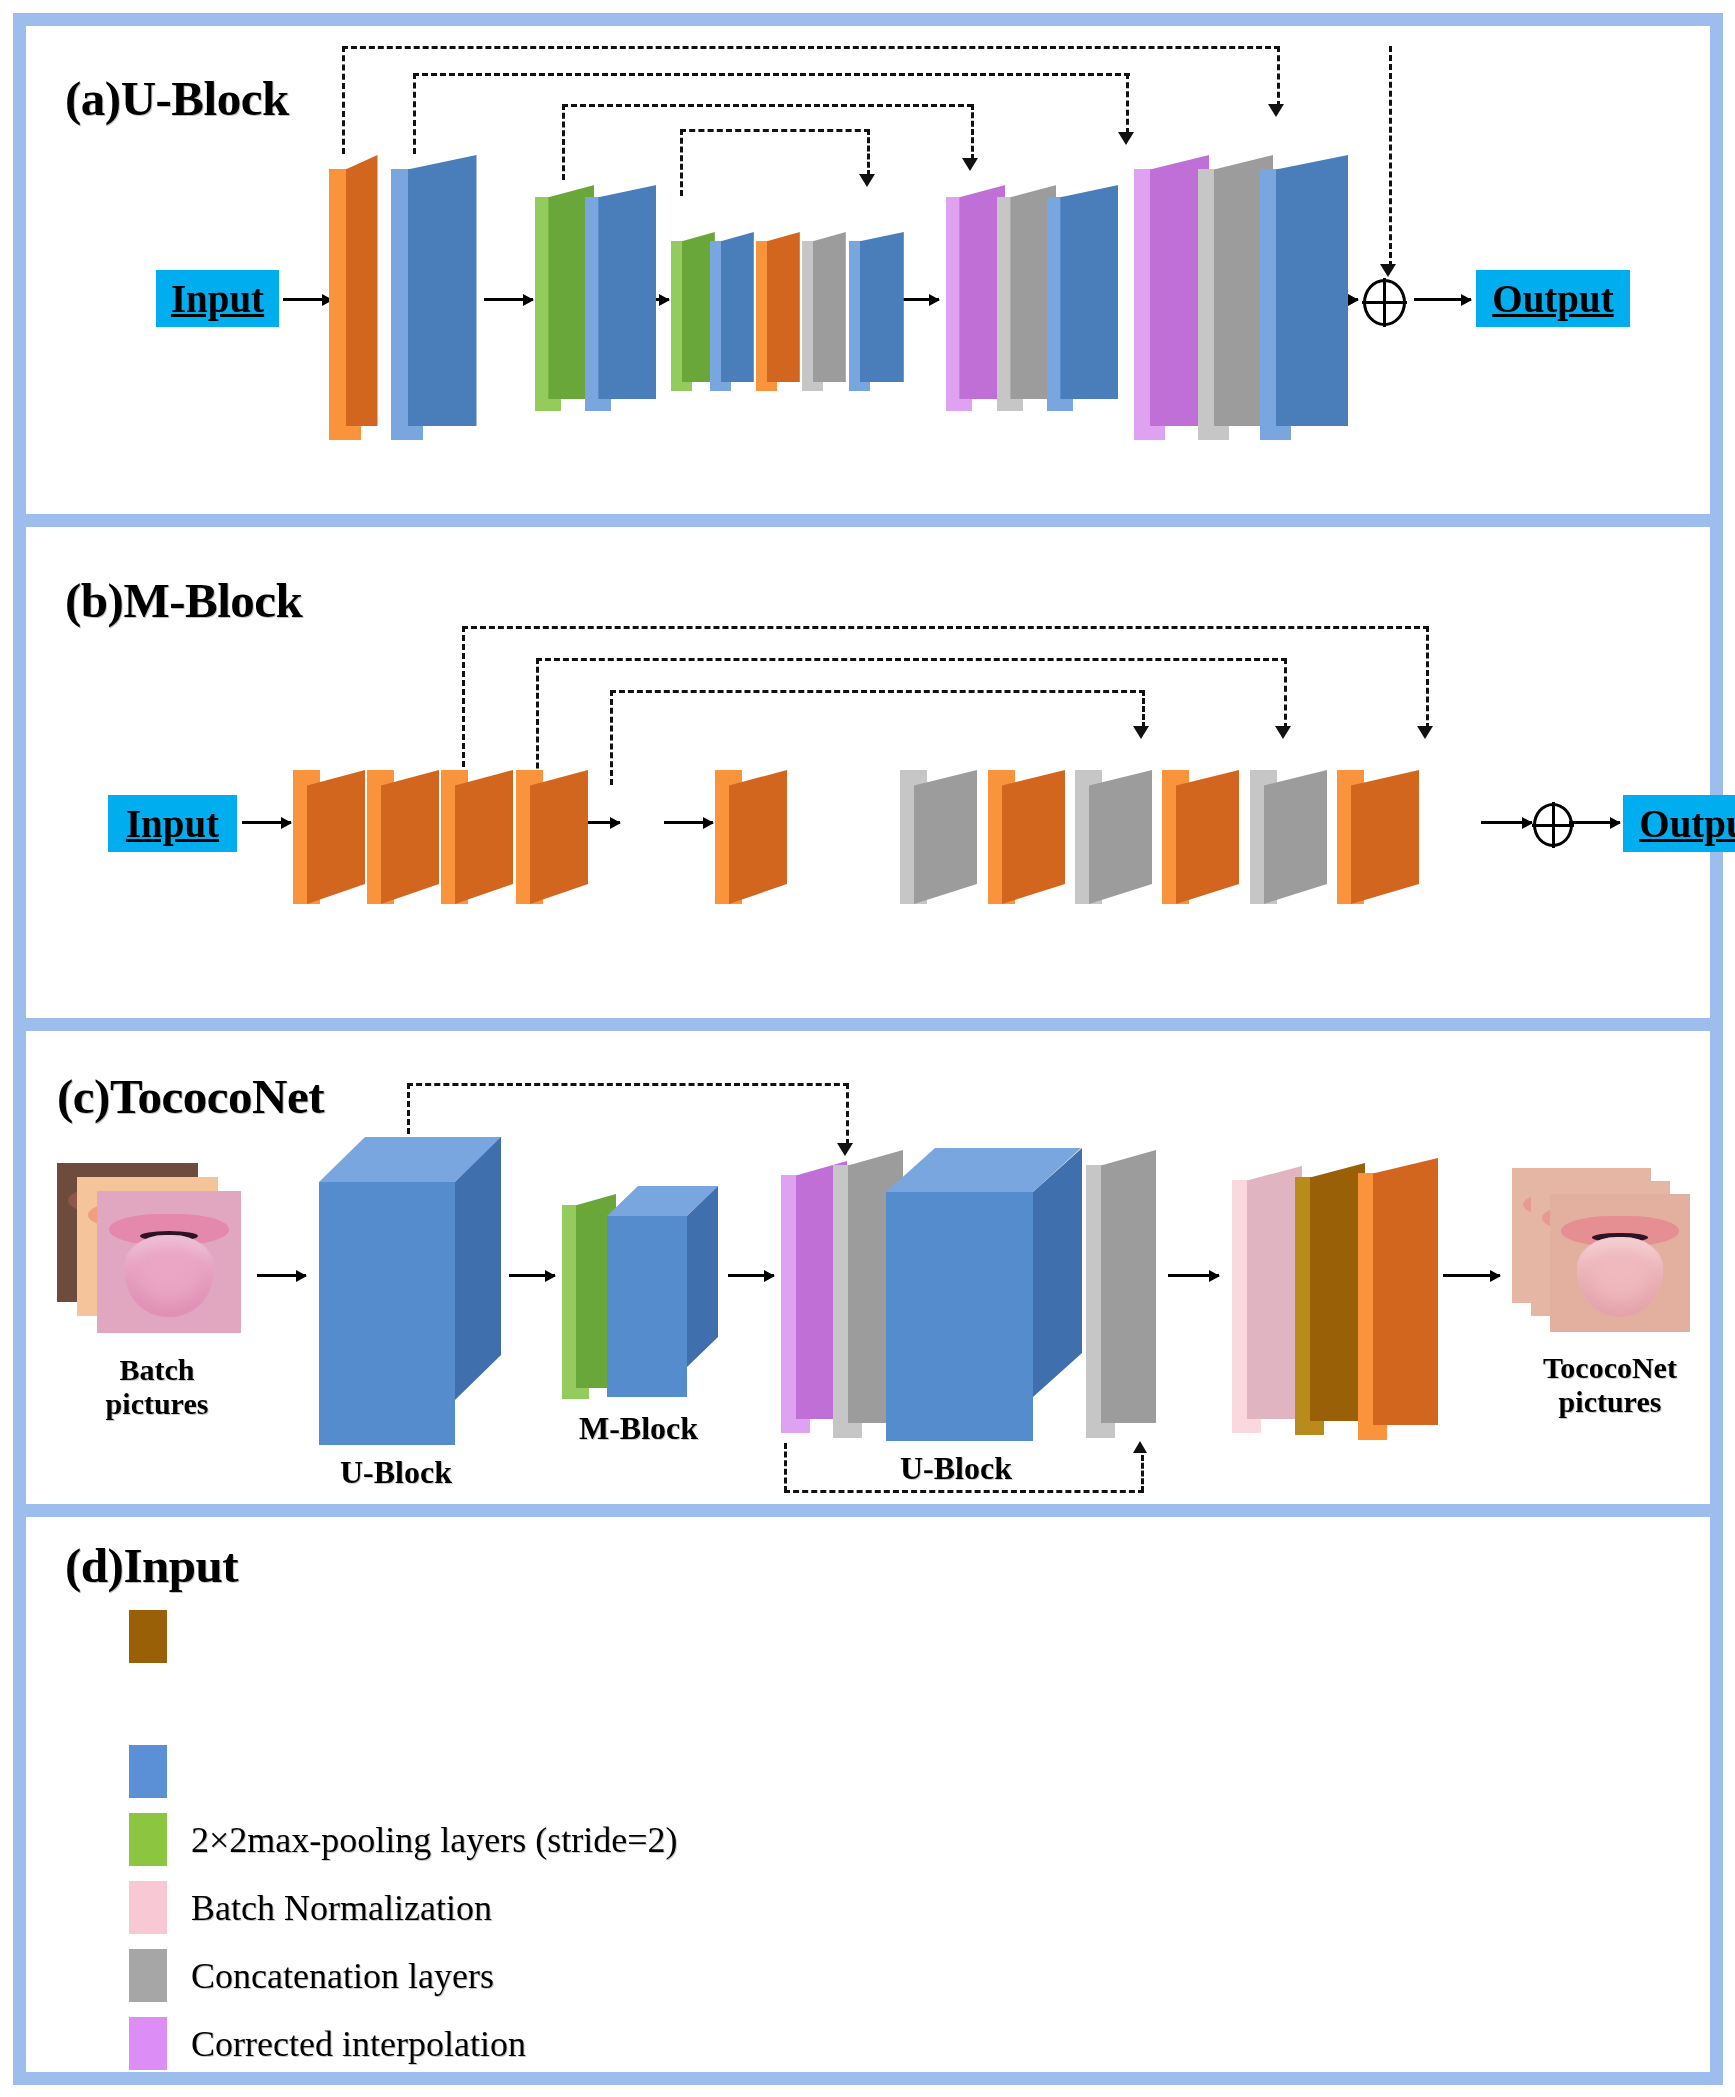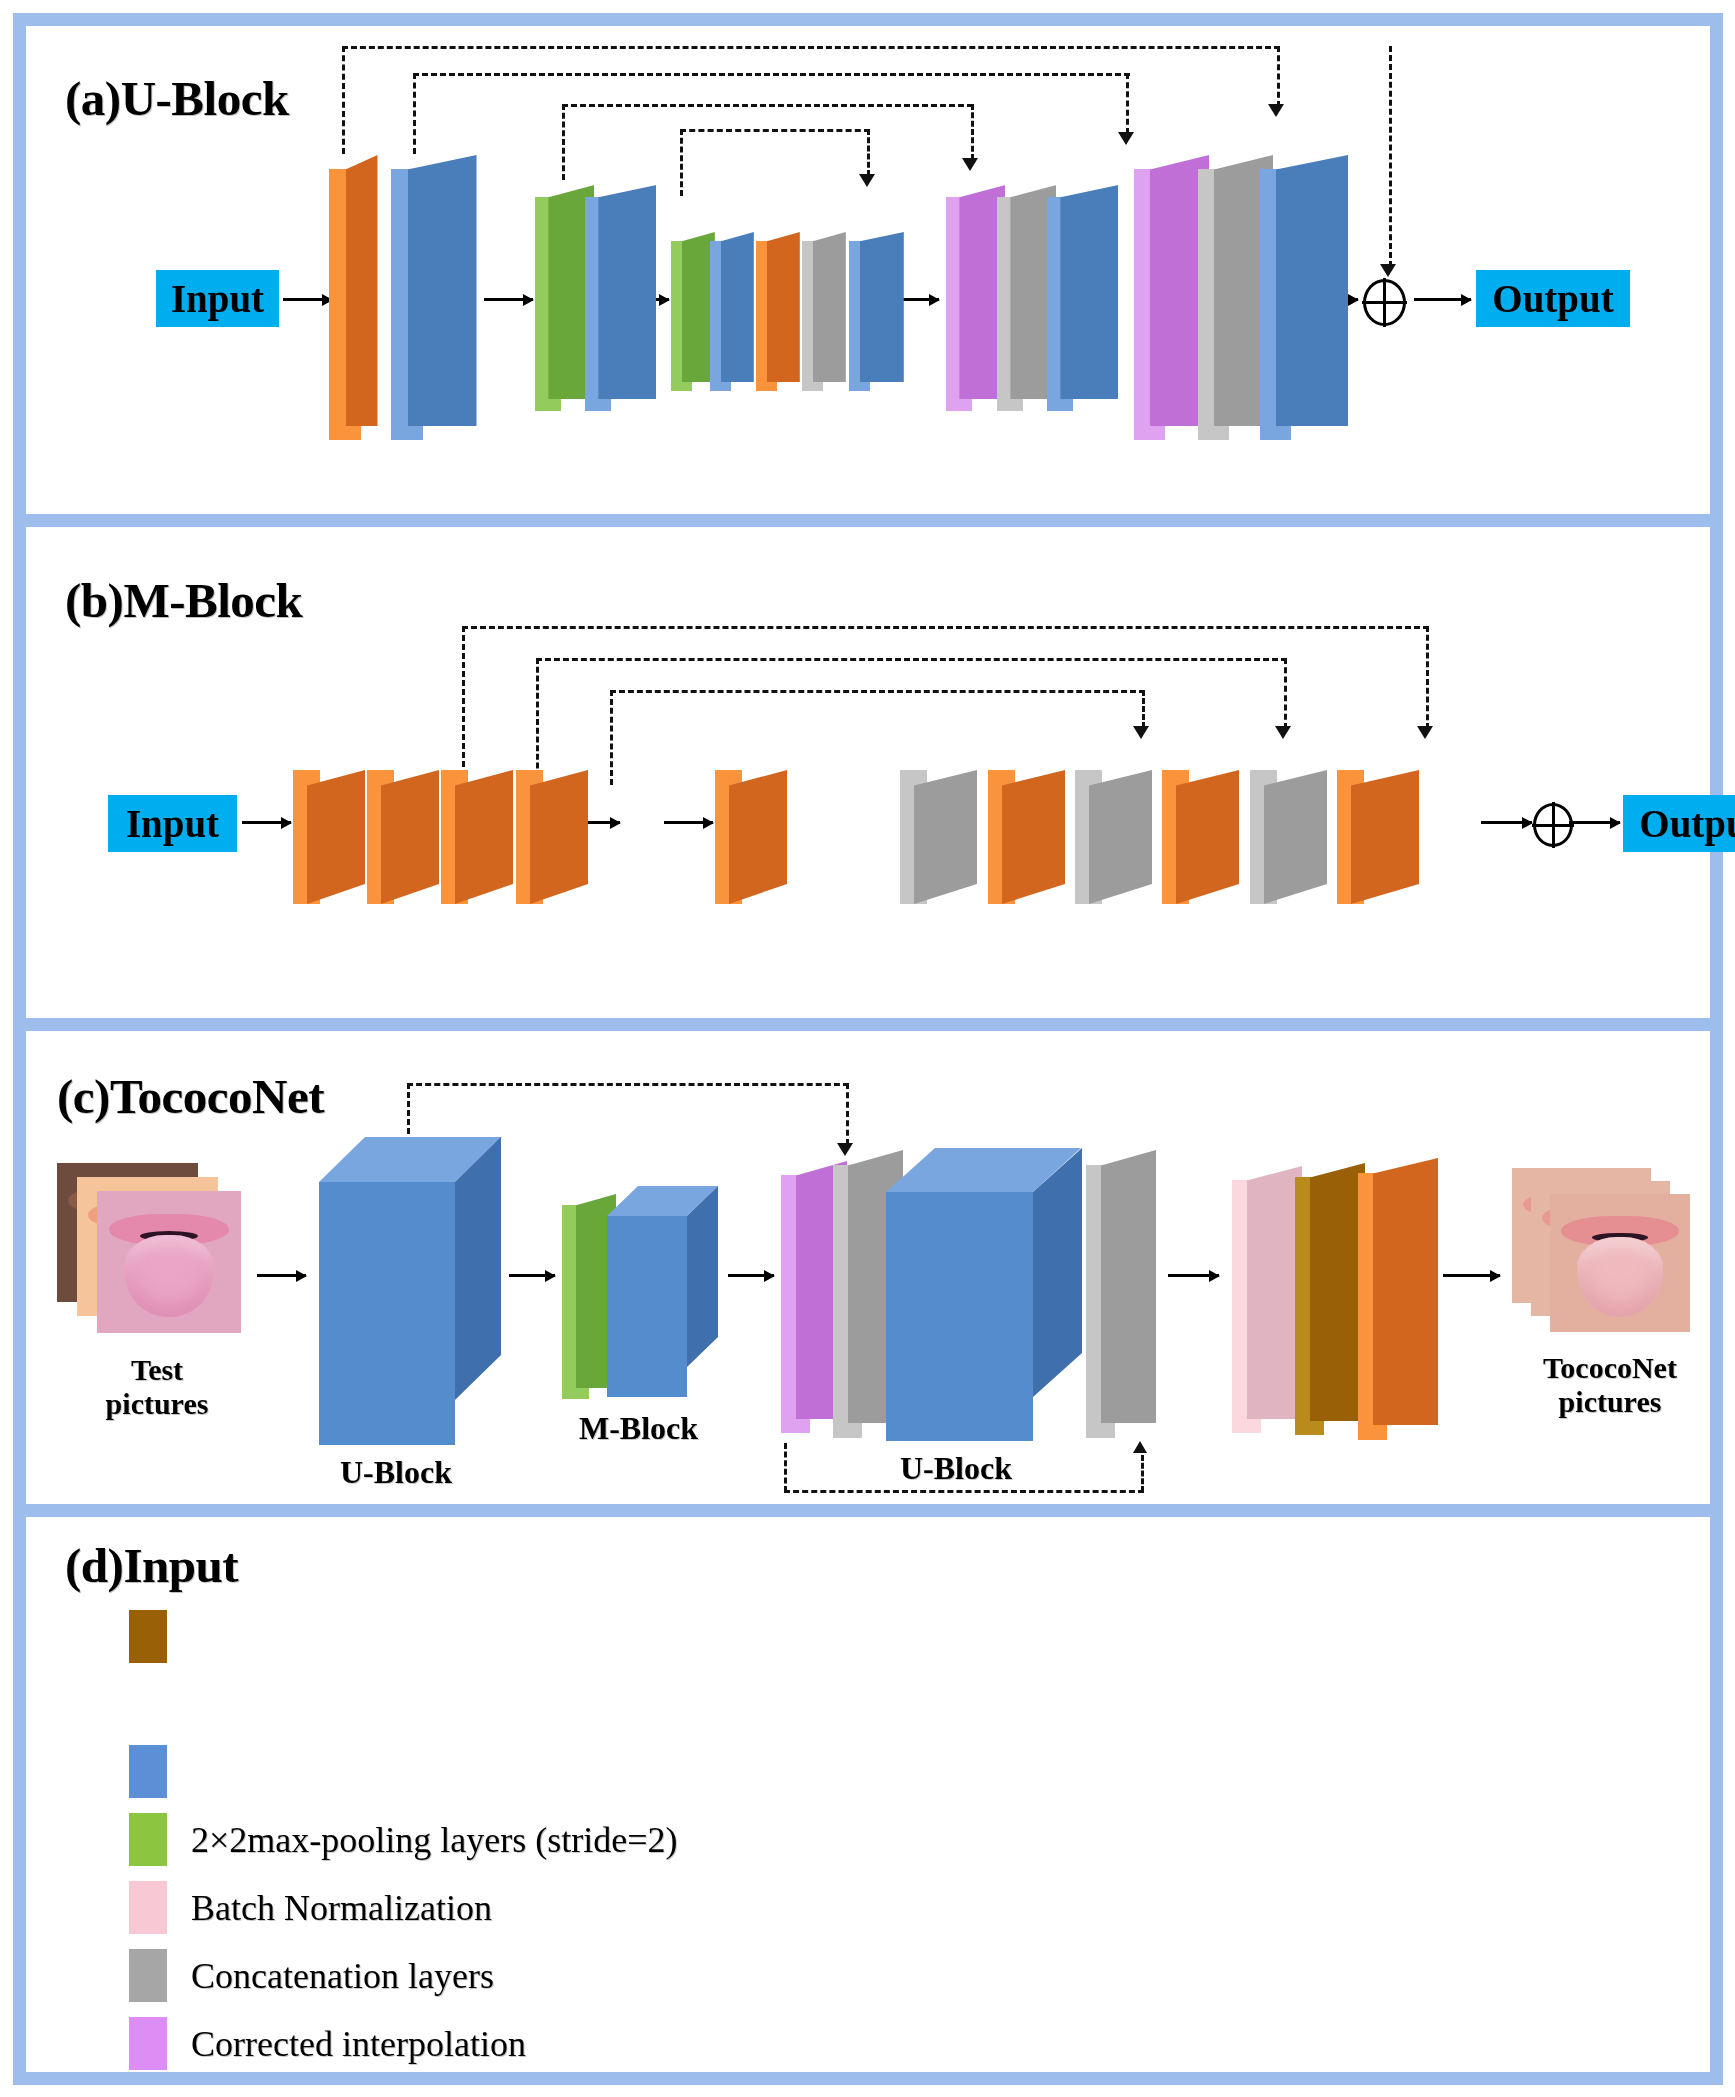--- a/index.html
+++ b/index.html
@@ -13,21 +13,21 @@
 
   .panel{position:absolute;background:transparent;}
 
   .ptitle{position:absolute;font-weight:bold;color:#000;white-space:nowrap;
           font-family:"Liberation Serif",serif;letter-spacing:-0.5px;
           text-shadow:1px 1px 0 rgba(0,0,0,0.25);}
 
   
   .iobox{position:absolute;background:#00AEEF;color:#000;font-weight:bold;
          display:flex;align-items:center;justify-content:center;
-         font-family:"Liberation Serif",serif;}
+         font-family:"Liberation Serif",serif;text-decoration:underline;}
 
   
   .slab{position:absolute;}
 
   
   .cuboid{position:absolute;}
   .cuboid .front{position:absolute;}
   .cuboid .top{position:absolute;}
   .cuboid .side{position:absolute;}
 
@@ -329,21 +329,21 @@
       </div>
       <div class="photo" style="left:40px;top:28px;width:144px;height:142px;">
         <div class="ph-skin" style="background:#e2a7c0;"></div>
         <div class="ph-lip" style="background:#e488ac;"></div>
         <div class="ph-mouth"></div>
         <div class="ph-tongue" style="background:#eaa6c4;
              box-shadow:inset 0 -12.3px 20.6px rgba(214,120,165,0.55), inset 0 9.3px 13.4px rgba(255,255,255,0.35);"></div>
       </div>
     </div>
     <div class="caption" style="left:46px;top:321px;width:170px;font-size:30px;">
-      <div>Test</div>
+      <div>Batch</div>
       <div>pictures</div>
     </div>
 
     <div class="arrow" style="left:231px;top:242px;width:49px;"></div>
 
     <div class="cuboid" style="left:293px;top:105px;width:183px;height:309px;">
       <div class="front" style="left:0;top:45px;width:136px;height:263px;background:#548ccd;"></div>
       <div class="top" style="left:0;top:0;width:183px;height:47px;background:#7aa6e0;
                                clip-path:polygon(0 45px,46px 0,183px 0,136px 45px);"></div>
       <div class="side" style="left:136px;top:0;width:46px;height:263px;background:#3f70ad;

